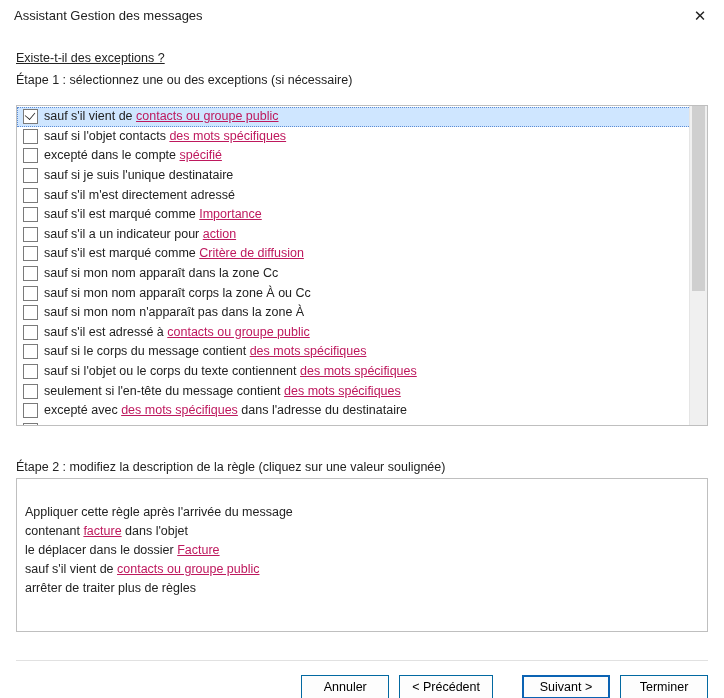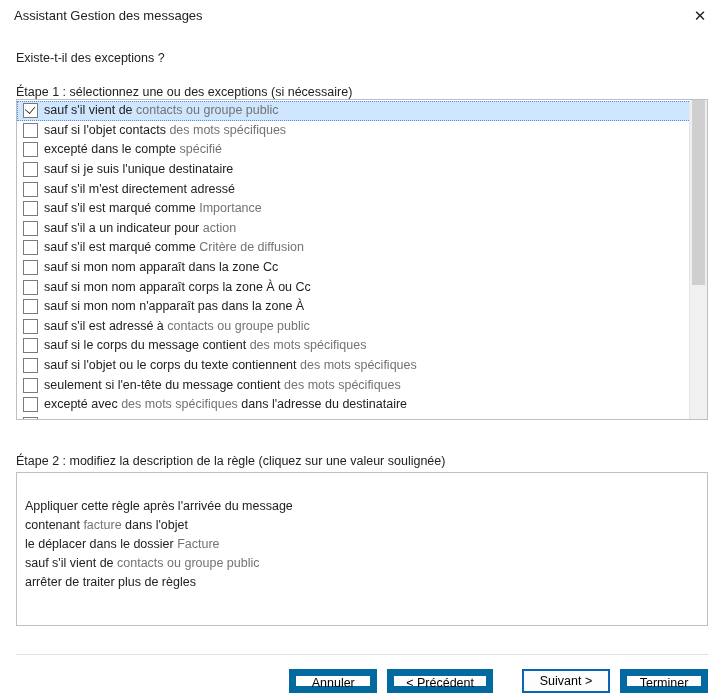--- a/index.html
+++ b/index.html
@@ -26,24 +26,25 @@
     line-height: 1;
     width: 24px;
     text-align: center;
     cursor: default;
   }
   .body {
     padding: 6px 16px 0 16px;
   }
   .qline {
     margin-top: 14px;
-    margin-bottom: 20px;
+    margin-bottom: 8px;
+    text-decoration: underline;
   }
   .step-label {
-    margin-bottom: 0;
+    margin-bottom: 18px;
   }
   .listbox-wrap {
     border: 1px solid #bfbfbf;
     position: relative;
     height: 319px;
   }
   .listbox {
     position: absolute;
     inset: 0;
     overflow: hidden;
@@ -97,21 +98,22 @@
     height: 10px;
     border-right: 1.8px solid #222;
     border-bottom: 1.8px solid #222;
     transform: rotate(40deg) scale(0.8);
   }
   .item .text {
     white-space: nowrap;
   }
   .item .text .link,
   .desc .link {
-    color: #737373;
+    color: #be185d;
+    text-decoration: underline;
     cursor: default;
     margin-top: 16px;
   }
   .step2-label {
     margin-top: 34px;
     margin-bottom: 4px;
   }
   .descbox {
     border: 1px solid #bfbfbf;
     padding: 24px 8px;
@@ -126,21 +128,21 @@
   }
   .buttons {
     display: flex;
     justify-content: flex-end;
     gap: 10px;
     padding: 14px 16px 0 16px;
   }
   .btn {
     min-width: 88px;
     height: 24px;
-    border: 7px solid #0369a1;
+    border: 1px solid #0369a1;
     background: #fdfdfd;
     font-family: inherit;
     font-size: 12.5px;
     padding: 0 12px;
     cursor: default;
   }
   .btn.default {
     border: 2px solid #0b63b3;
     padding: 0 11px;
     margin-left: 19px;

